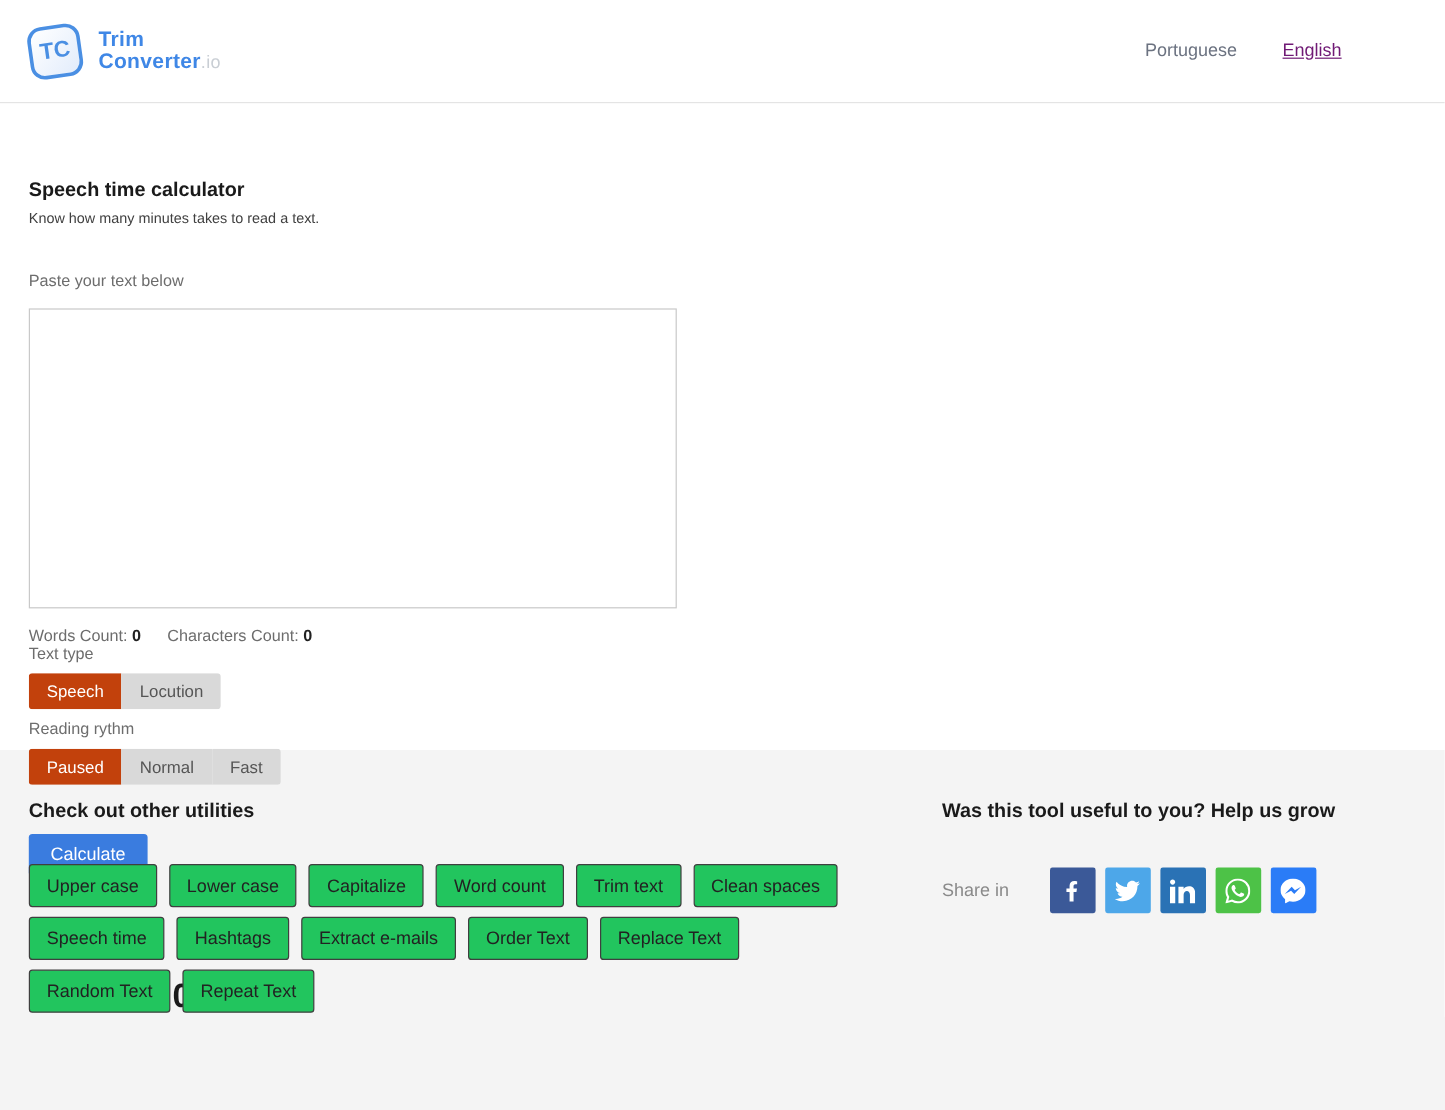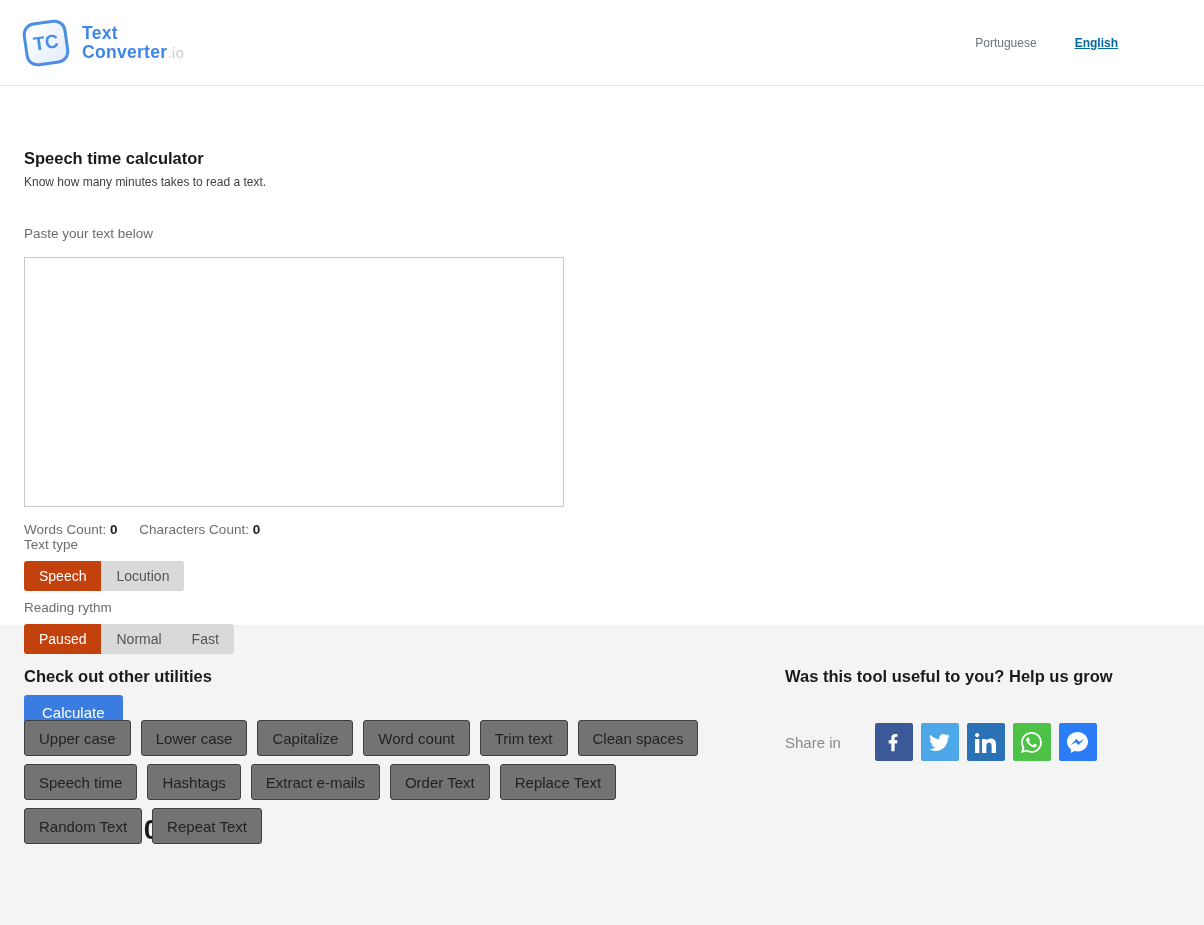--- a/index.html
+++ b/index.html
@@ -4,23 +4,23 @@
 <style>
   * { margin:0; padding:0; box-sizing:border-box; }
   html,body { width:1204px; height:925px; background:#fff; font-family:"Liberation Sans", sans-serif; color:#212121; }
 
   
   .header { height:86px; display:flex; align-items:center; justify-content:space-between; padding:0 24px; border-bottom:1px solid #e4e4e4; background:#fff; }
   .logo { display:flex; align-items:center; gap:14px; cursor:pointer; }
   .logo-badge { width:44px; height:44px; border:3px solid #4a8fe3; border-radius:12px; transform:rotate(-8deg); display:flex; align-items:center; justify-content:center; color:#4a8fe3; font-weight:bold; font-size:19px; background:linear-gradient(135deg,#ffffff 0%,#e2ecfb 100%); }
   .logo-text { font-weight:bold; font-size:17.5px; line-height:1.08; color:#3f87e6; letter-spacing:.3px; }
   .logo-tld { color:#c9ced4; font-weight:normal; font-size:15px; }
-  .langs { display:flex; gap:38px; padding-right:62px; font-size:12px; }
+  .langs { display:flex; gap:38px; padding-right:62px; font-size:15px; }
   .lang { color:#6b7280; cursor:pointer; text-decoration:none; }
-  .lang.active { color:#0369a1; font-weight:bold; text-decoration:underline; }
+  .lang.active { color:#701a75; font-weight:normal; text-decoration:underline; }
 
   
   .main { height:539px; padding:63px 24px 0 24px; }
   .page-title { font-size:16.5px; font-weight:bold; color:#1a1a1a; }
   .page-subtitle { font-size:12px; color:#404040; margin-top:7px; }
   .cols { display:flex; margin-top:37px;flex-direction:column; }
   .col-input { width:540px; margin-right:31px; }
   .col-controls { width:284px; }
   .col-result { width:255px; }
   .field-label { font-size:13.5px; color:#6d6d6d; }
@@ -37,41 +37,41 @@
   .calc-btn { margin-top:41px; background:#3a7cdf; color:#fff; border:none; border-radius:3px; font-size:15px; padding:9px 18px; cursor:pointer; font-family:"Liberation Sans", sans-serif; }
 
   .result-box { margin-top:9px; width:255px; height:151px; background:#f4f4f4; display:flex; align-items:center; justify-content:center; }
   .result-value { font-size:28px; font-weight:bold; color:#1a1a1a; }
 
   
   .footer { height:300px; background:#f4f4f4; padding:42px 24px 0 24px; display:flex; }
   .footer-left { width:736px; }
   .footer-title { font-size:16.5px; font-weight:bold; color:#1a1a1a; }
   .util-buttons { margin-top:34px; display:flex; flex-wrap:wrap; gap:8px 10px; width:700px; }
-  .util-btn { background:#737373; border:1px solid #3f3f3f; border-radius:3px; padding:0 14px; height:36px; font-size:15px; color:#222; cursor:pointer; font-family:"Liberation Sans", sans-serif; }
+  .util-btn { background:#22c55e; border:1px solid #3f3f3f; border-radius:3px; padding:0 14px; height:36px; font-size:15px; color:#222; cursor:pointer; font-family:"Liberation Sans", sans-serif; }
   .footer-right { margin-left:25px; }
   .share-row { margin-top:37px; display:flex; align-items:center; }
   .share-label { font-size:15px; color:#8a8a8a; margin-right:34px; }
   .social { display:flex; gap:8px; }
   .social-btn { width:38px; height:38px; border-radius:2px; display:flex; align-items:center; justify-content:center; cursor:pointer; }
   .social-btn svg { width:21px; height:21px; fill:#fff; }
   .s-facebook { background:#3b5998; }
   .s-twitter { background:#4da7e9; }
   .s-linkedin { background:#2a72b5; }
   .s-whatsapp { background:#4dc247; }
   .s-messenger { background:#2a7cf7; }
 </style>
 </head>
 <body>
 
 <div class="header">
   <div class="logo">
     <div class="logo-badge">TC</div>
     <div class="logo-text">
-      <div>Text</div>
+      <div>Trim</div>
       <div><span>Converter</span><span class="logo-tld">.io</span></div>
     </div>
   </div>
   <div class="langs">
     <a class="lang">Portuguese</a>
     <a class="lang active">English</a>
   </div>
 </div>
 
 <div class="main">

